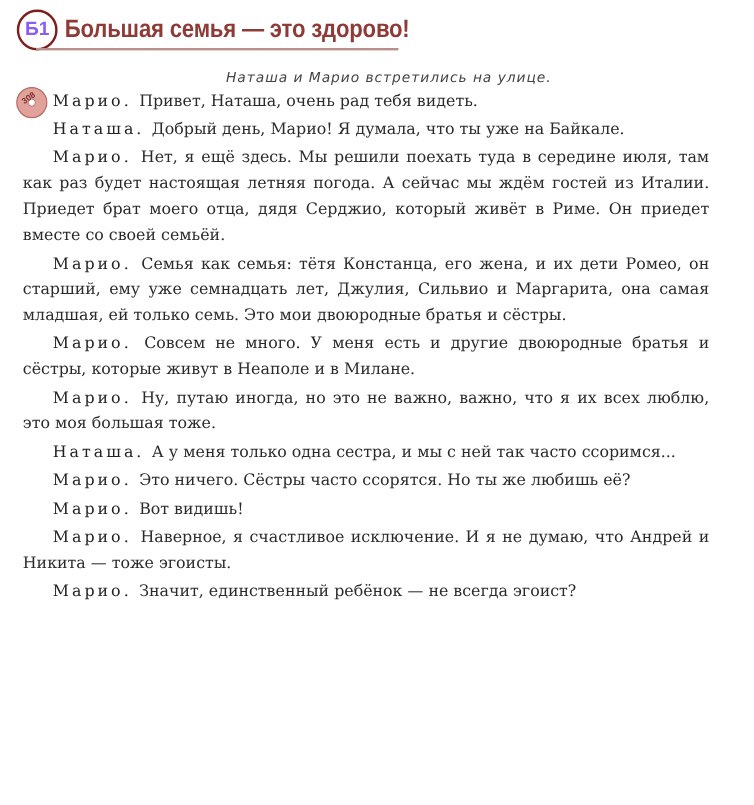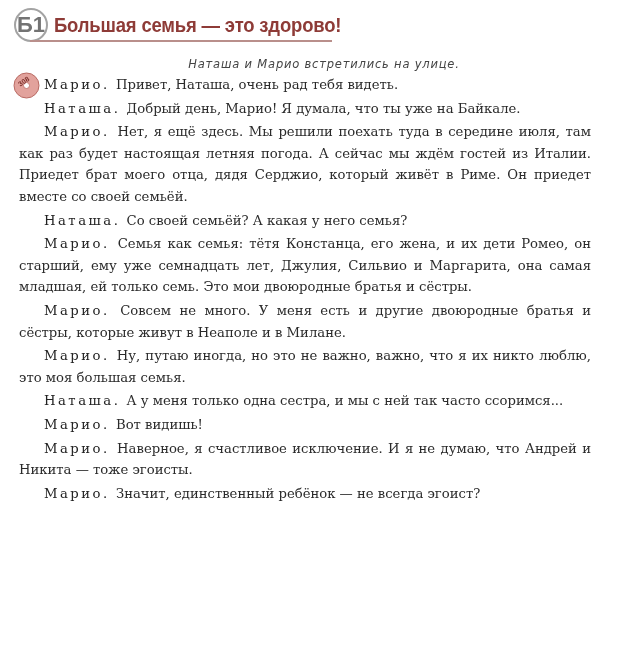--- a/index.html
+++ b/index.html
@@ -7,24 +7,24 @@
       width: 628px; height: 671px; overflow: hidden; position: relative;
       font-family: "DejaVu Serif", "Liberation Serif", serif;
       color: #2a2a2a;
     }
     .header {
       position: absolute; left: 14px; top: 8px;
       display: flex; align-items: center;
     }
     .lesson-badge {
       width: 34px; height: 34px; border-radius: 50%;
-      border: 2px solid #a3a3a3; box-sizing: border-box;
+      border: 2px solid #7f1d1d; box-sizing: border-box;
       display: flex; align-items: center; justify-content: center;
       font-family: "Liberation Sans", sans-serif; font-weight: bold;
-      font-size: 22px; color: #737373; background: #fff;
+      font-size: 16px; color: #8b5cf6; background: #fff;
     }
     .title {
       margin-left: 6px;
       font-family: "Liberation Sans", sans-serif; font-weight: bold;
       font-size: 21px; color: #8e3b37; letter-spacing: -0.2px;
       transform: scaleX(0.88); transform-origin: left center;
     }
     .title-underline {
       position: absolute; left: 30px; top: 40px; width: 302px; height: 2px;
       background: #b98f8b;
@@ -67,21 +67,21 @@
     <circle cx="13.5" cy="13.5" r="12.5" fill="#e2a29c" stroke="#b96a63" stroke-width="1"></circle>
     <circle cx="13.5" cy="13.5" r="3" fill="#fff" stroke="#b96a63" stroke-width="0.8"></circle>
     <text x="13.5" y="11" text-anchor="middle" font-family="Liberation Sans, sans-serif" font-weight="bold" font-size="7" fill="#7a2f2a" transform="rotate(-35 13.5 13.5)">308</text>
   </svg>
 </div>
 
 <div class="dialogue" id="dialogue">
     <p class="line"><span class="speaker">Марио.</span> <span>Привет, Наташа, очень рад тебя видеть.</span></p>
     <p class="line"><span class="speaker">Наташа.</span> <span>Добрый день, Марио! Я думала, что ты уже на Байкале.</span></p>
     <p class="line"><span class="speaker">Марио.</span> <span>Нет, я ещё здесь. Мы решили поехать туда в середине июля, там как раз будет настоящая летняя погода. А сейчас мы ждём гостей из Италии. Приедет брат моего отца, дядя Серджио, который живёт в Риме. Он приедет вместе со своей семьёй.</span></p>
-    <p class="line"><span class="speaker">Наташа.</span> <span>Со своей семьёй? А какая у него семья?</span></p>
     <p class="line"><span class="speaker">Марио.</span> <span>Семья как семья: тётя Констанца, его жена, и их дети Ромео, он старший, ему уже семнадцать лет, Джулия, Сильвио и Маргарита, она самая младшая, ей только семь. Это мои двоюродные братья и сёстры.</span></p>
     <p class="line"><span class="speaker">Марио.</span> <span>Совсем не много. У меня есть и другие двоюродные братья и сёстры, которые живут в Неаполе и в Милане.</span></p>
-    <p class="line"><span class="speaker">Марио.</span> <span>Ну, путаю иногда, но это не важно, важно, что я их никто люблю, это моя большая семья.</span></p>
+    <p class="line"><span class="speaker">Марио.</span> <span>Ну, путаю иногда, но это не важно, важно, что я их всех люблю, это моя большая тоже.</span></p>
     <p class="line"><span class="speaker">Наташа.</span> <span>А у меня только одна сестра, и мы с ней так часто ссоримся...</span></p>
+    <p class="line"><span class="speaker">Марио.</span> <span>Это ничего. Сёстры часто ссорятся. Но ты же любишь её?</span></p>
     <p class="line"><span class="speaker">Марио.</span> <span>Вот видишь!</span></p>
     <p class="line"><span class="speaker">Марио.</span> <span>Наверное, я счастливое исключение. И я не думаю, что Андрей и Никита — тоже эгоисты.</span></p>
     <p class="line"><span class="speaker">Марио.</span> <span>Значит, единственный ребёнок — не всегда эгоист?</span></p>
   </div>
 
 </body></html>

